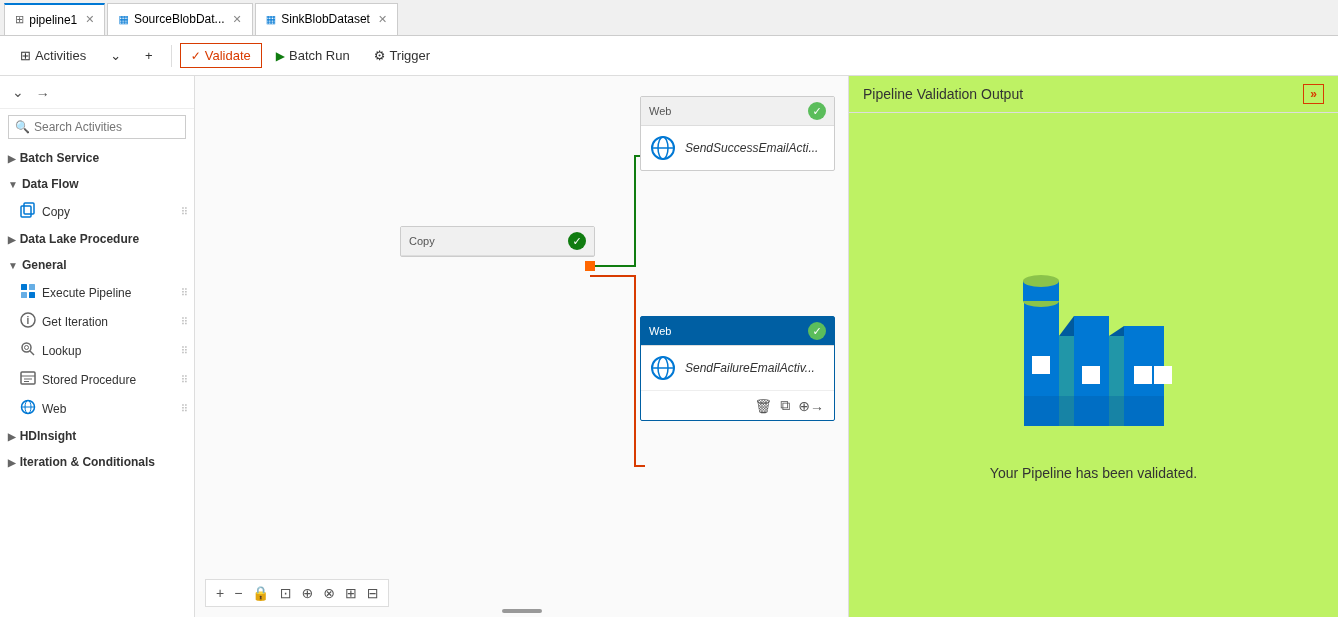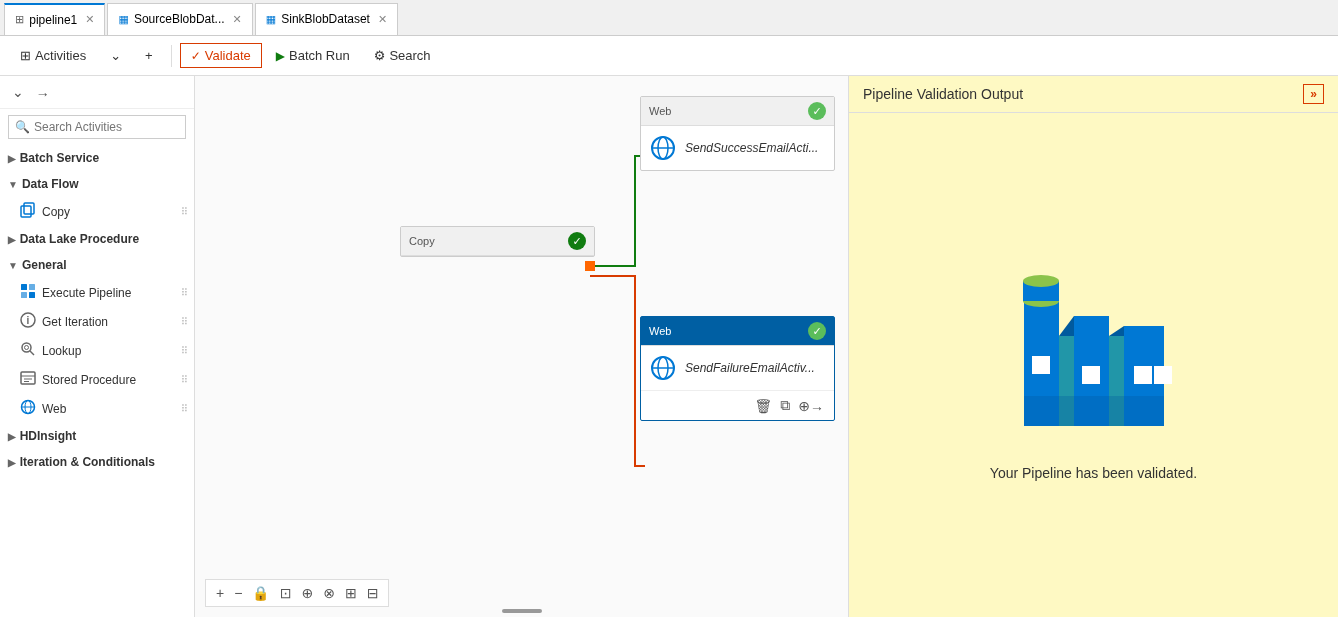--- a/index.html
+++ b/index.html
@@ -249,21 +249,21 @@
     .connections-svg {
       position: absolute;
       top: 0; left: 0;
       width: 100%; height: 100%;
       pointer-events: none;
     }
 
     
     .right-panel {
       width: 490px;
-      background: #fef9c3;
+      background: #bef264;
       border-left: 1px solid #ddd;
       flex-shrink: 0;
       display: flex;
       flex-direction: column;
     }
     .right-panel-header {
       display: flex;
       align-items: center;
       justify-content: space-between;
       padding: 8px 14px;
@@ -339,21 +339,21 @@
   <button class="toolbar-btn">
     <span style="font-size:12px;">✓</span>
     <span>Validate</span>
   </button>
   <button class="toolbar-btn-plain">
     <span style="color:#107c10; font-size:12px;">▶</span>
     <span>Batch Run</span>
   </button>
   <button class="toolbar-btn-plain">
     <span>⚙</span>
-    <span>Search</span>
+    <span>Trigger</span>
   </button>
 </div>
 
 <div class="main-layout">
 
   <div class="sidebar">
 
     <div class="sidebar-header">
       <button class="sidebar-header-btn">⌄</button>
       <button class="sidebar-header-btn">→</button>

